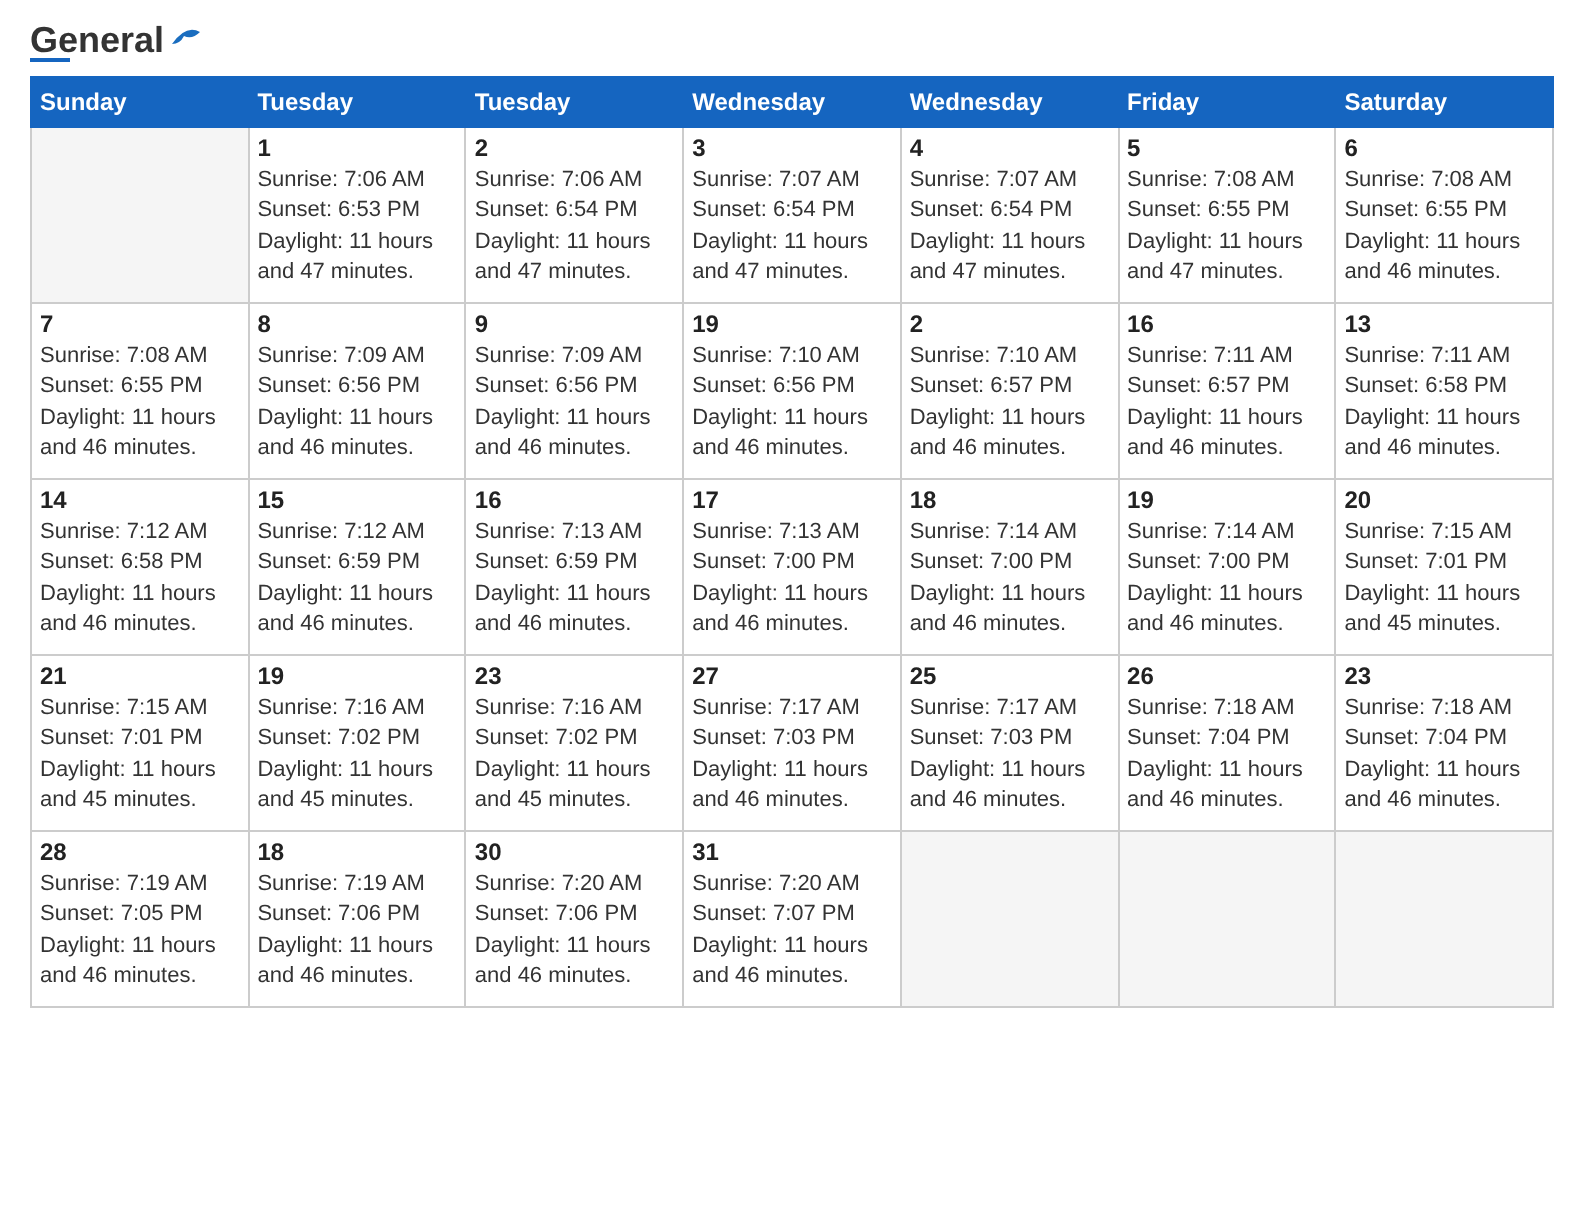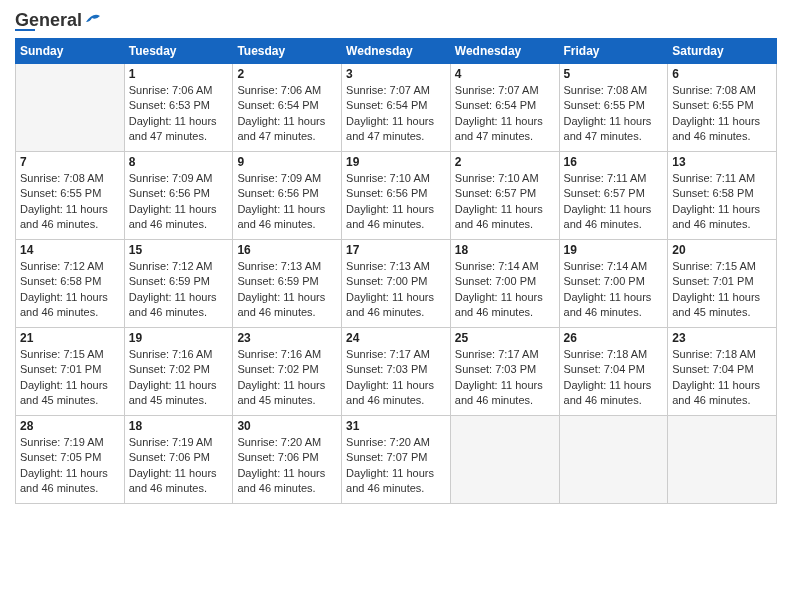--- a/index.html
+++ b/index.html
@@ -284,21 +284,21 @@
 and 45 minutes.</div>
           </td>
           <td>
             <div class="day-num">23</div>
             <div class="day-info" style="white-space: pre-line;">Sunrise: 7:16 AM
 Sunset: 7:02 PM
 Daylight: 11 hours
 and 45 minutes.</div>
           </td>
           <td>
-            <div class="day-num">24</div>
+            <div class="day-num">27</div>
             <div class="day-info" style="white-space: pre-line;">Sunrise: 7:17 AM
 Sunset: 7:03 PM
 Daylight: 11 hours
 and 46 minutes.</div>
           </td>
           <td>
             <div class="day-num">25</div>
             <div class="day-info" style="white-space: pre-line;">Sunrise: 7:17 AM
 Sunset: 7:03 PM
 Daylight: 11 hours

